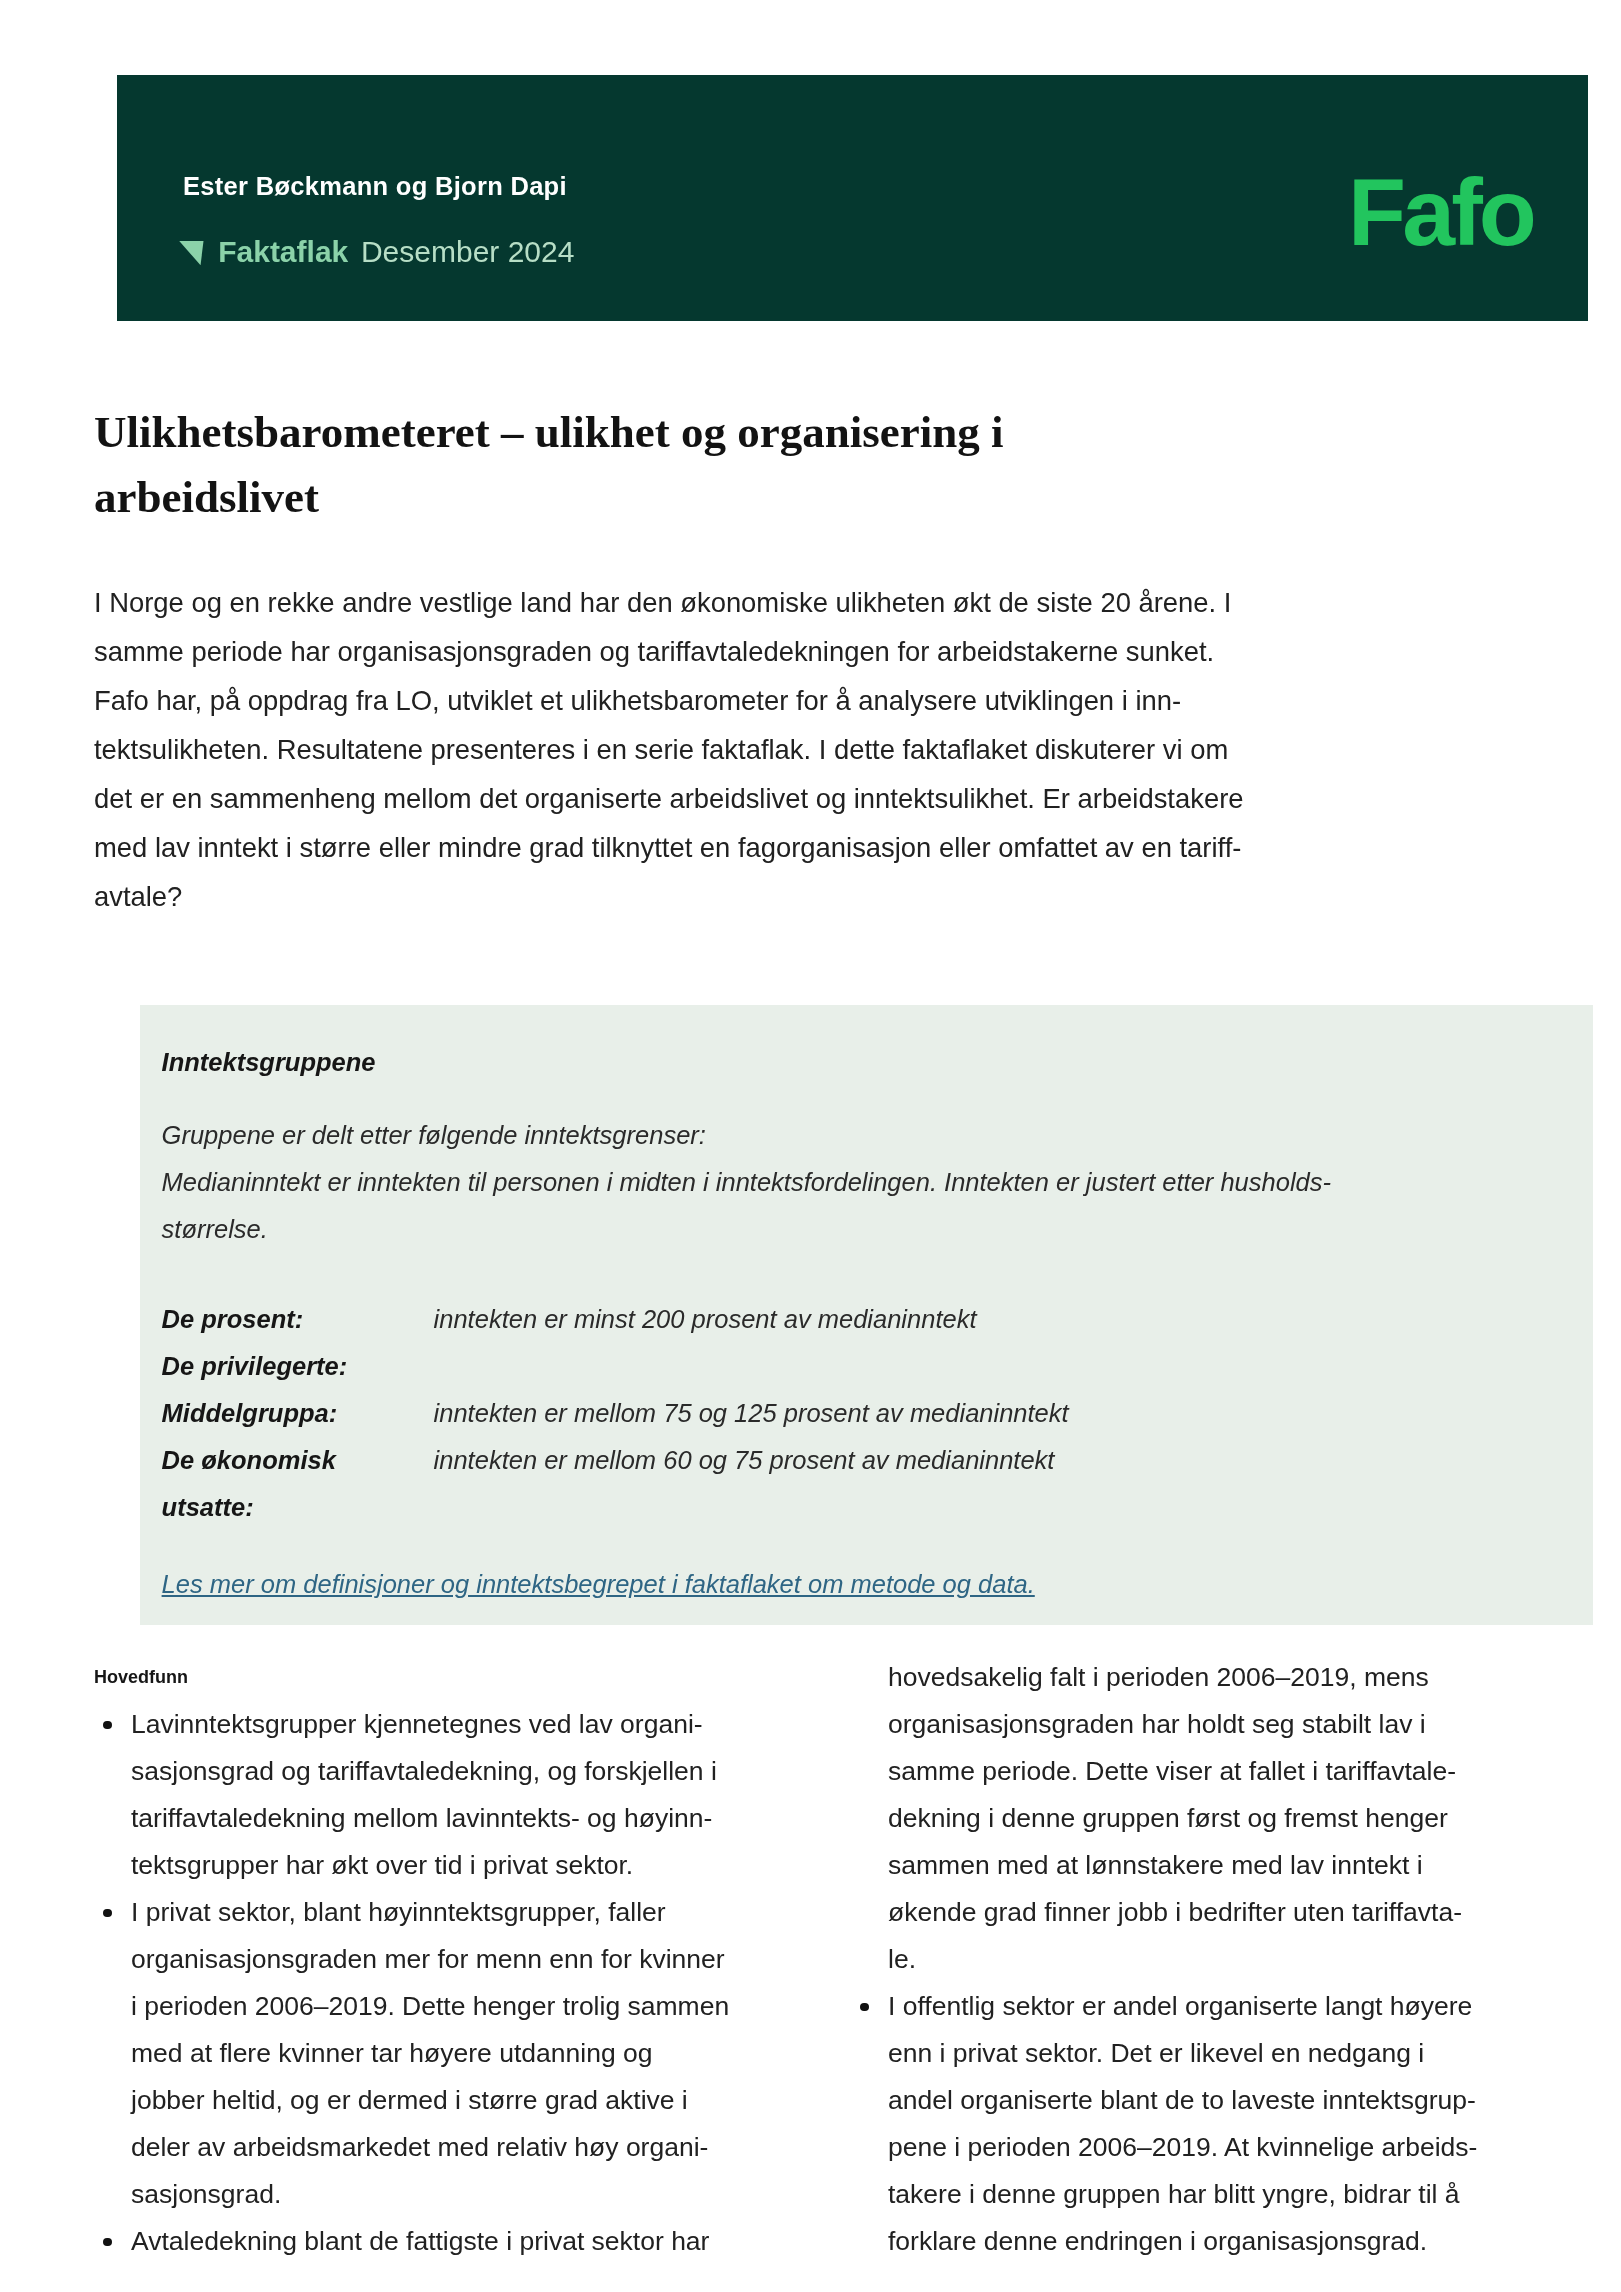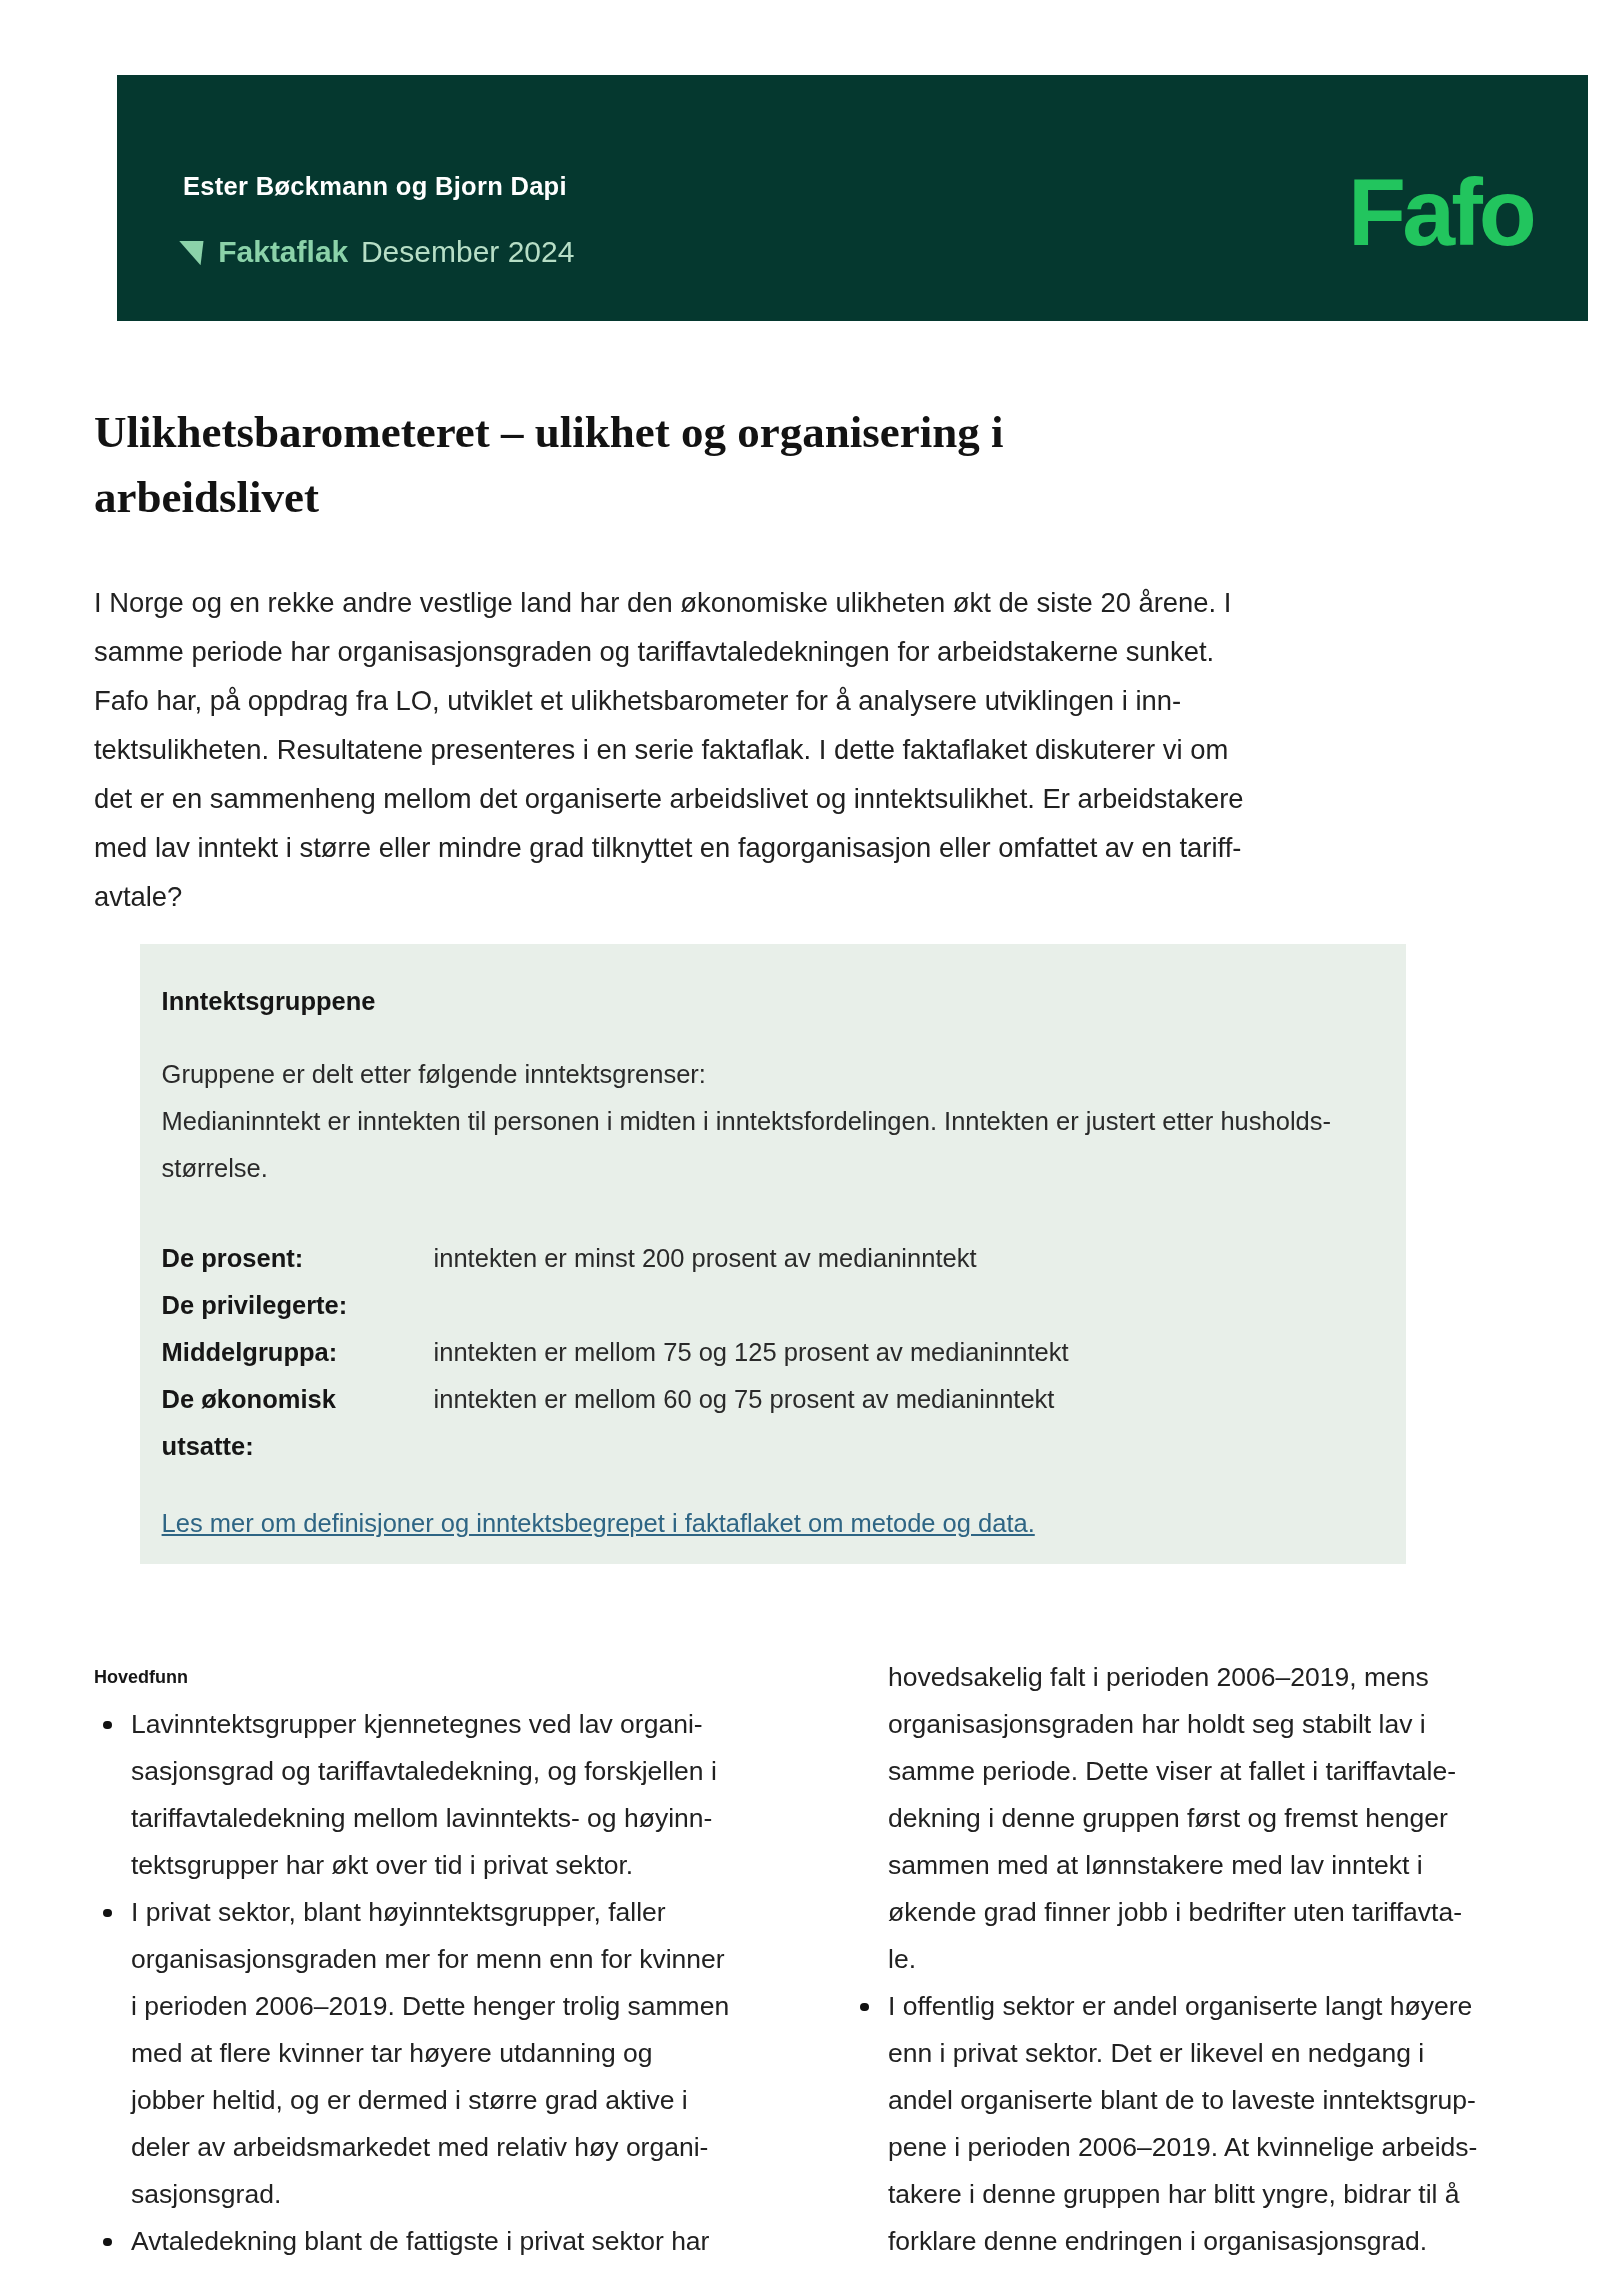--- a/index.html
+++ b/index.html
@@ -37,23 +37,24 @@
     position:absolute;left:94px;top:400px;width:1441px;margin:0;
     font-family:"Liberation Serif",serif;font-weight:700;
     font-size:45px;line-height:65px;color:#131313;white-space:pre-line;
   }
   .intro{
     position:absolute;left:94px;top:578px;width:1446px;margin:0;
     font-size:27.4px;line-height:49px;color:#212121;white-space:pre-line;
   }
   
   .infobox{
-    position:absolute;left:140px;top:944px;width:1266px;height:620px;
+    position:absolute;left:140px;top:1005px;width:1453px;height:620px;
     box-sizing:border-box;padding:43px 29px 0 21.6px;
     background:var(--box-bg,#E8EFE9);
+    font-style:italic;
   }
   .infobox h2{
     margin:0 0 11.8px 0;font-size:25.5px;font-weight:700;color:#161616;
   }
   .box-text{
     margin:0;font-size:25.5px;line-height:47px;color:#2a2a2a;white-space:pre-line;
   }
   .subhead{margin-top:35px;}
   .grouptable{margin-top:43px;}
   .grow{display:flex;font-size:25.5px;line-height:47px;color:#2a2a2a;}

